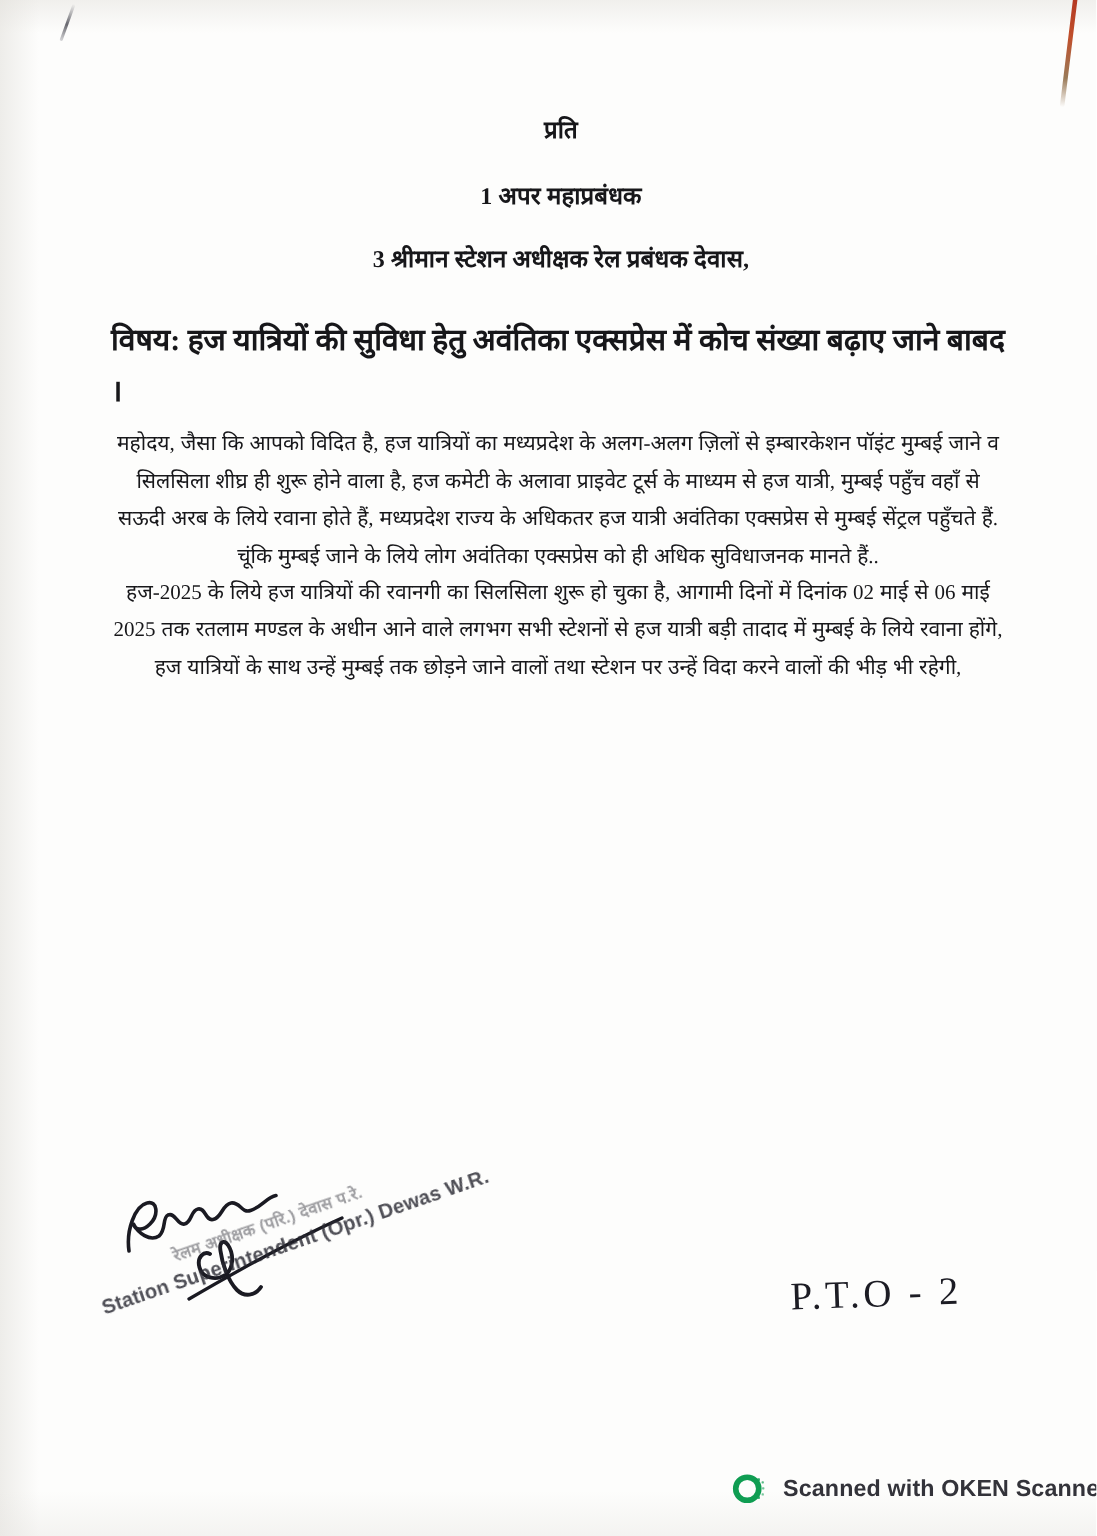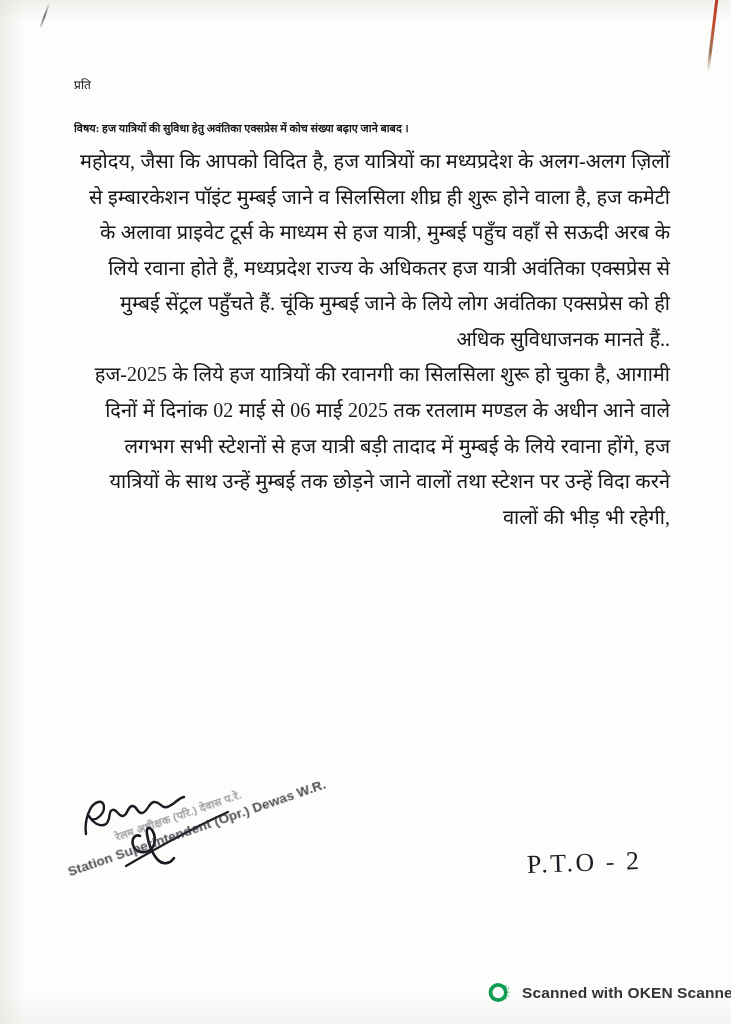--- a/index.html
+++ b/index.html
@@ -69,44 +69,45 @@
 
   .content {
     position: absolute;
     left: 74px;
     top: 78px;
     width: 600px;
     color: #17171a;
   }
 
   .addr-line {
-    font-size: 12px;
-    font-weight: 400;
+    font-size: 16px;
+    font-weight: 700;
     letter-spacing: 0.1px;
     margin-bottom: 22px;
     line-height: 1.25;
     white-space: nowrap;
+    text-align: center;
   }
   .addr-line.first { margin-bottom: 24px; }
 
   .subject {
-    font-size: 11px;
+    font-size: 20px;
     font-weight: 700;
     line-height: 1.72;
     margin-top: 26px;
     margin-bottom: 6px;
     width: 596px;
   }
 
   .para {
-    font-size: 20px;
+    font-size: 14px;
     font-weight: 400;
     line-height: 1.78;
     width: 596px;
-    text-align: right;
+    text-align: center;
     word-spacing: 0.5px;
   }
   .para.tight { line-height: 1.8; }
 
   
   .sig-area {
     position: absolute;
     left: 60px;
     top: 790px;
     width: 320px;
@@ -191,23 +192,25 @@
   <div class="scan-shade-top"></div>
   <div class="scan-shade-left"></div>
   <div class="scan-shade-bottom"></div>
   <div class="corner-streak"></div>
   <div class="stray-mark"></div>
 
   <div class="content">
 
     <div class="addr-line first">प्रति</div>
 
-
-
-
+    <div class="addr-line">1 अपर महाप्रबंधक</div>
+
+
+
+    <div class="addr-line">3 श्रीमान स्टेशन अधीक्षक रेल प्रबंधक देवास,</div>
 
     <div class="subject">विषय: हज यात्रियों की सुविधा हेतु अवंतिका एक्सप्रेस में कोच संख्या बढ़ाए जाने बाबद ।</div>
 
     <div class="para">महोदय, जैसा कि आपको विदित है, हज यात्रियों का मध्यप्रदेश के अलग-अलग ज़िलों से इम्बारकेशन पॉइंट मुम्बई जाने व सिलसिला शीघ्र ही शुरू होने वाला है, हज कमेटी के अलावा प्राइवेट टूर्स के माध्यम से हज यात्री, मुम्बई पहुँच वहाँ से सऊदी अरब के लिये रवाना होते हैं, मध्यप्रदेश राज्य के अधिकतर हज यात्री अवंतिका एक्सप्रेस से मुम्बई सेंट्रल पहुँचते हैं. चूंकि मुम्बई जाने के लिये लोग अवंतिका एक्सप्रेस को ही अधिक सुविधाजनक मानते हैं..</div>
 
     <div class="para">हज-2025 के लिये हज यात्रियों की रवानगी का सिलसिला शुरू हो चुका है, आगामी दिनों में दिनांक 02 माई से 06 माई 2025 तक रतलाम मण्डल के अधीन आने वाले लगभग सभी स्टेशनों से हज यात्री बड़ी तादाद में मुम्बई के लिये रवाना होंगे, हज यात्रियों के साथ उन्हें मुम्बई तक छोड़ने जाने वालों तथा स्टेशन पर उन्हें विदा करने वालों की भीड़ भी रहेगी,</div>
 
 
   </div>
 

